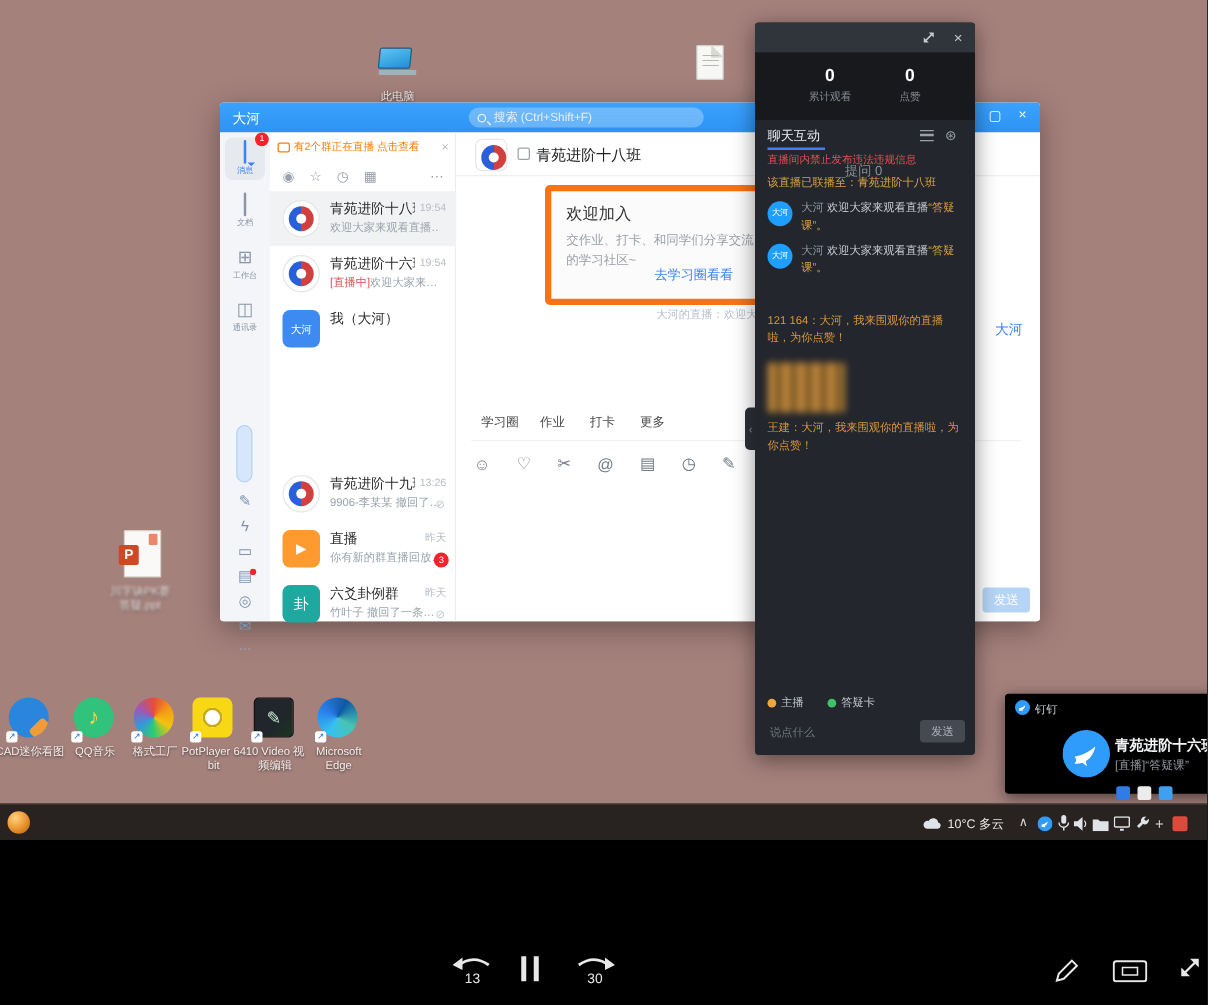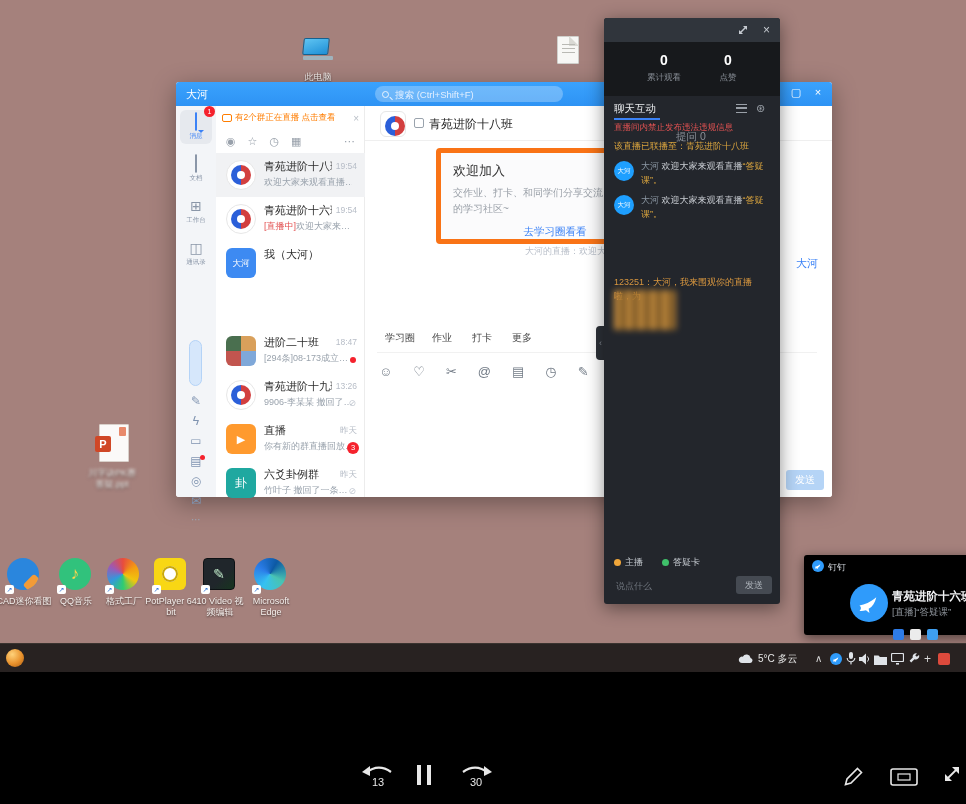--- a/index.html
+++ b/index.html
@@ -94,21 +94,21 @@
 
   
   #chatpane{left:189px;top:24px;width:467px;height:391px;background:#fff;border-radius:0 0 3px 0;}
   .chead-av{left:15px;top:5px;width:26px;height:26px;border-radius:6px;}
   .chead-ic{left:49px;top:12px;width:10px;height:10px;border:1.3px solid #9aa3ad;border-radius:2px;}
   .chead-title{left:64px;top:10px;font-size:12px;color:#222;}
   .chdiv{left:0;top:34px;width:467px;height:1px;background:#efefef;}
   .wcard{left:35px;top:42px;width:228px;height:96px;background:#fbfbfc;border:5px solid #f97316;border-radius:4px;margin-left:36px;}
   .wcard .wt{position:absolute;left:12px;top:9px;font-size:13px;color:#333;}
   .wcard .wb{position:absolute;left:12px;top:32px;width:202px;font-size:10px;color:#9aa0a8;line-height:1.6;}
-  .wcard .wl{position:absolute;left:0;bottom:0;width:228px;text-align:center;font-size:10.5px;color:#3b82f6;cursor:pointer;}
+  .wcard .wl{position:absolute;left:0;bottom:12px;width:228px;text-align:center;font-size:10.5px;color:#3b82f6;cursor:pointer;}
   .sysnote{left:160px;top:139px;width:260px;font-size:9px;color:#b9bfc9;white-space:nowrap;}
   .ctabs{left:0;top:222px;width:467px;height:22px;}
   .ctab{position:absolute;top:3px;font-size:10px;color:#4a4a4a;cursor:pointer;}
   .cdiv2{left:12px;top:246px;width:440px;height:1px;background:#f1f1f1;}
   .toolrow{left:14px;top:254px;width:440px;height:22px;display:flex;gap:21px;color:#737c87;font-size:13px;align-items:center;}
   .sendbtn{left:421px;top:364px;width:38px;height:20px;background:#b5d4f6;border:none;border-radius:3px;color:#fff;font-size:10px;cursor:pointer;}
   .memchip{left:428px;top:148px;font-size:11px;color:#3b82f6;background:#fff;padding:2px 3px;}
 
   
   #panel{left:604px;top:18px;width:176px;height:586px;background:#23262c;border-radius:3px;box-shadow:0 4px 18px rgba(0,0,0,.45);overflow:hidden;}
@@ -292,27 +292,20 @@
         <div class="citem" style="top:91px;">
           <div class="cav av-swirl"></div>
           <div class="cname">青苑进阶十六班</div>
           <div class="ctime">19:54</div>
           <div class="cmsg"><span class="redtag">[直播中]</span><span>欢迎大家来…</span></div>
         </div>
         <div class="citem" style="top:135px;">
           <div class="cav av-text">大河</div>
           <div class="cname">我（大河）</div>
         </div>
-        <div class="citem" style="top:223px;">
-          <div class="cav av-grid2"></div>
-          <div class="cname">进阶二十班</div>
-          <div class="ctime">18:47</div>
-          <div class="cmsg">[294条]08-173成立…</div>
-          <div class="cdot"></div>
-        </div>
         <div class="citem" style="top:267px;">
           <div class="cav av-swirl"></div>
           <div class="cname">青苑进阶十九班</div>
           <div class="ctime">13:26</div>
           <div class="cmsg">9906-李某某 撤回了…</div>
           <div class="cmute">⊘</div>
         </div>
         <div class="citem" style="top:311px;">
           <div class="cav av-live">▶</div>
           <div class="cname">直播</div>
@@ -400,22 +393,23 @@
 
       <div class="hostmsg" style="top:142px;">
         <div class="hav">大河</div>
         <div class="htxt"><span class="hname">大河</span> <span class="hbody">欢迎大家来观看直播</span><span class="hquote">“答疑课”。</span></div>
       </div>
       <div class="hostmsg" style="top:176px;">
         <div class="hav">大河</div>
         <div class="htxt"><span class="hname">大河</span> <span class="hbody">欢迎大家来观看直播</span><span class="hquote">“答疑课”。</span></div>
       </div>
 
-      <div class="vmsg" style="top:258px;">123251：大河，我来围观你的直播啦，为</div>
+      <div class="vmsg" style="top:232px;">121 164：大河，我来围观你的直播啦，为你点赞！</div>
       <div class="abs vblur"></div>
+      <div class="vmsg" style="top:318px;">王建：大河，我来围观你的直播啦，为你点赞！</div>
 
       <div class="legend" style="left:10px;">
         <span class="ldot" style="background:#f0a63a;"></span>
         <span>主播</span>
       </div>
       <div class="legend" style="left:58px;">
         <span class="ldot" style="background:#3fc06a;"></span>
         <span>答疑卡</span>
       </div>
       <input id="pinput" class="abs" placeholder="说点什么" style="">
@@ -441,21 +435,21 @@
       <div class="tb" style="background:#3f9ff0;"></div>
     </div>
   </div>
 
   <div id="taskbar" class="abs">
     <div class="abs startball"></div>
     <div class="tray" style="left:738px;">
       <svg width="16" height="11" viewBox="0 0 16 11">
         <path d="M4 10 a3.2 3.2 0 1 1 .8-6.3 a4.2 4.2 0 0 1 7.8 1.2 a2.6 2.6 0 0 1 -.4 5.1 z" fill="#dfe3e8"></path>
       </svg>
-      <span class="wtxt">5°C 多云</span>
+      <span class="wtxt">10°C 多云</span>
     </div>
     <div class="tray trayglyph" style="left:815px;">∧</div>
     <svg class="abs" style="left:830px;top:9px;cursor:pointer;" width="12" height="12" viewBox="0 0 24 24">
       <circle cx="12" cy="12" r="12" fill="#2f9bfb"></circle>
       <path fill="#fff" d="M6 13.5c3.2-.6 6.9-2 10.6-5.2-.7 3.4-2.4 6-4.8 7.4l.5 2.6-2.2-1.7c-1.6.5-3 .6-4.1.4.9-1 1.5-2.2 0-3.5z"></path>
     </svg>
     <svg class="abs" style="left:846px;top:8px;cursor:pointer;" width="10" height="13" viewBox="0 0 10 13">
       <rect x="3" y="0" width="4" height="7" rx="2" fill="#dfe3e8"></rect>
       <path d="M1.2 6 a3.8 3.8 0 0 0 7.6 0" stroke="#dfe3e8" stroke-width="1.1" fill="none"></path>
       <rect x="4.4" y="10" width="1.2" height="2.4" fill="#dfe3e8"></rect>

